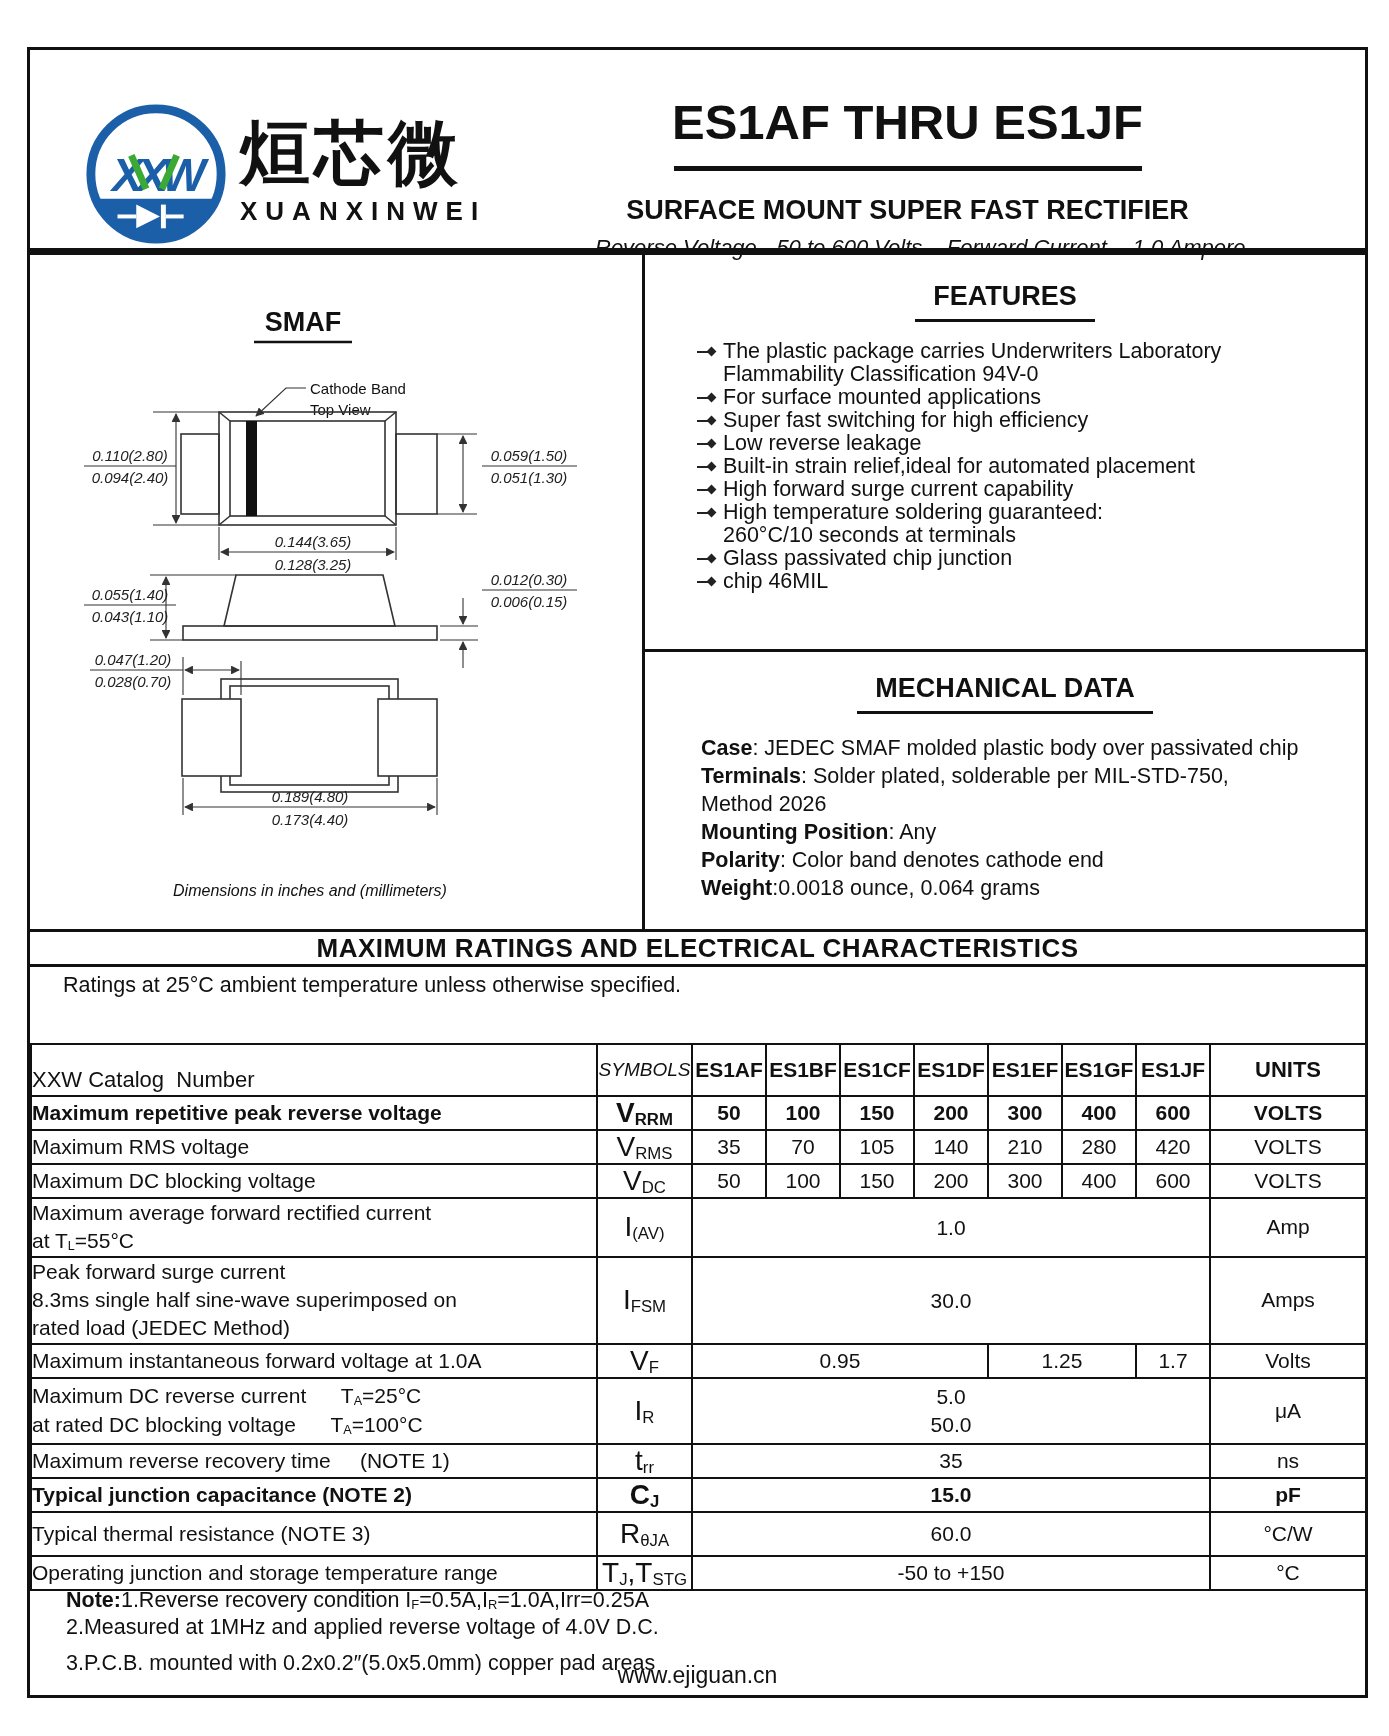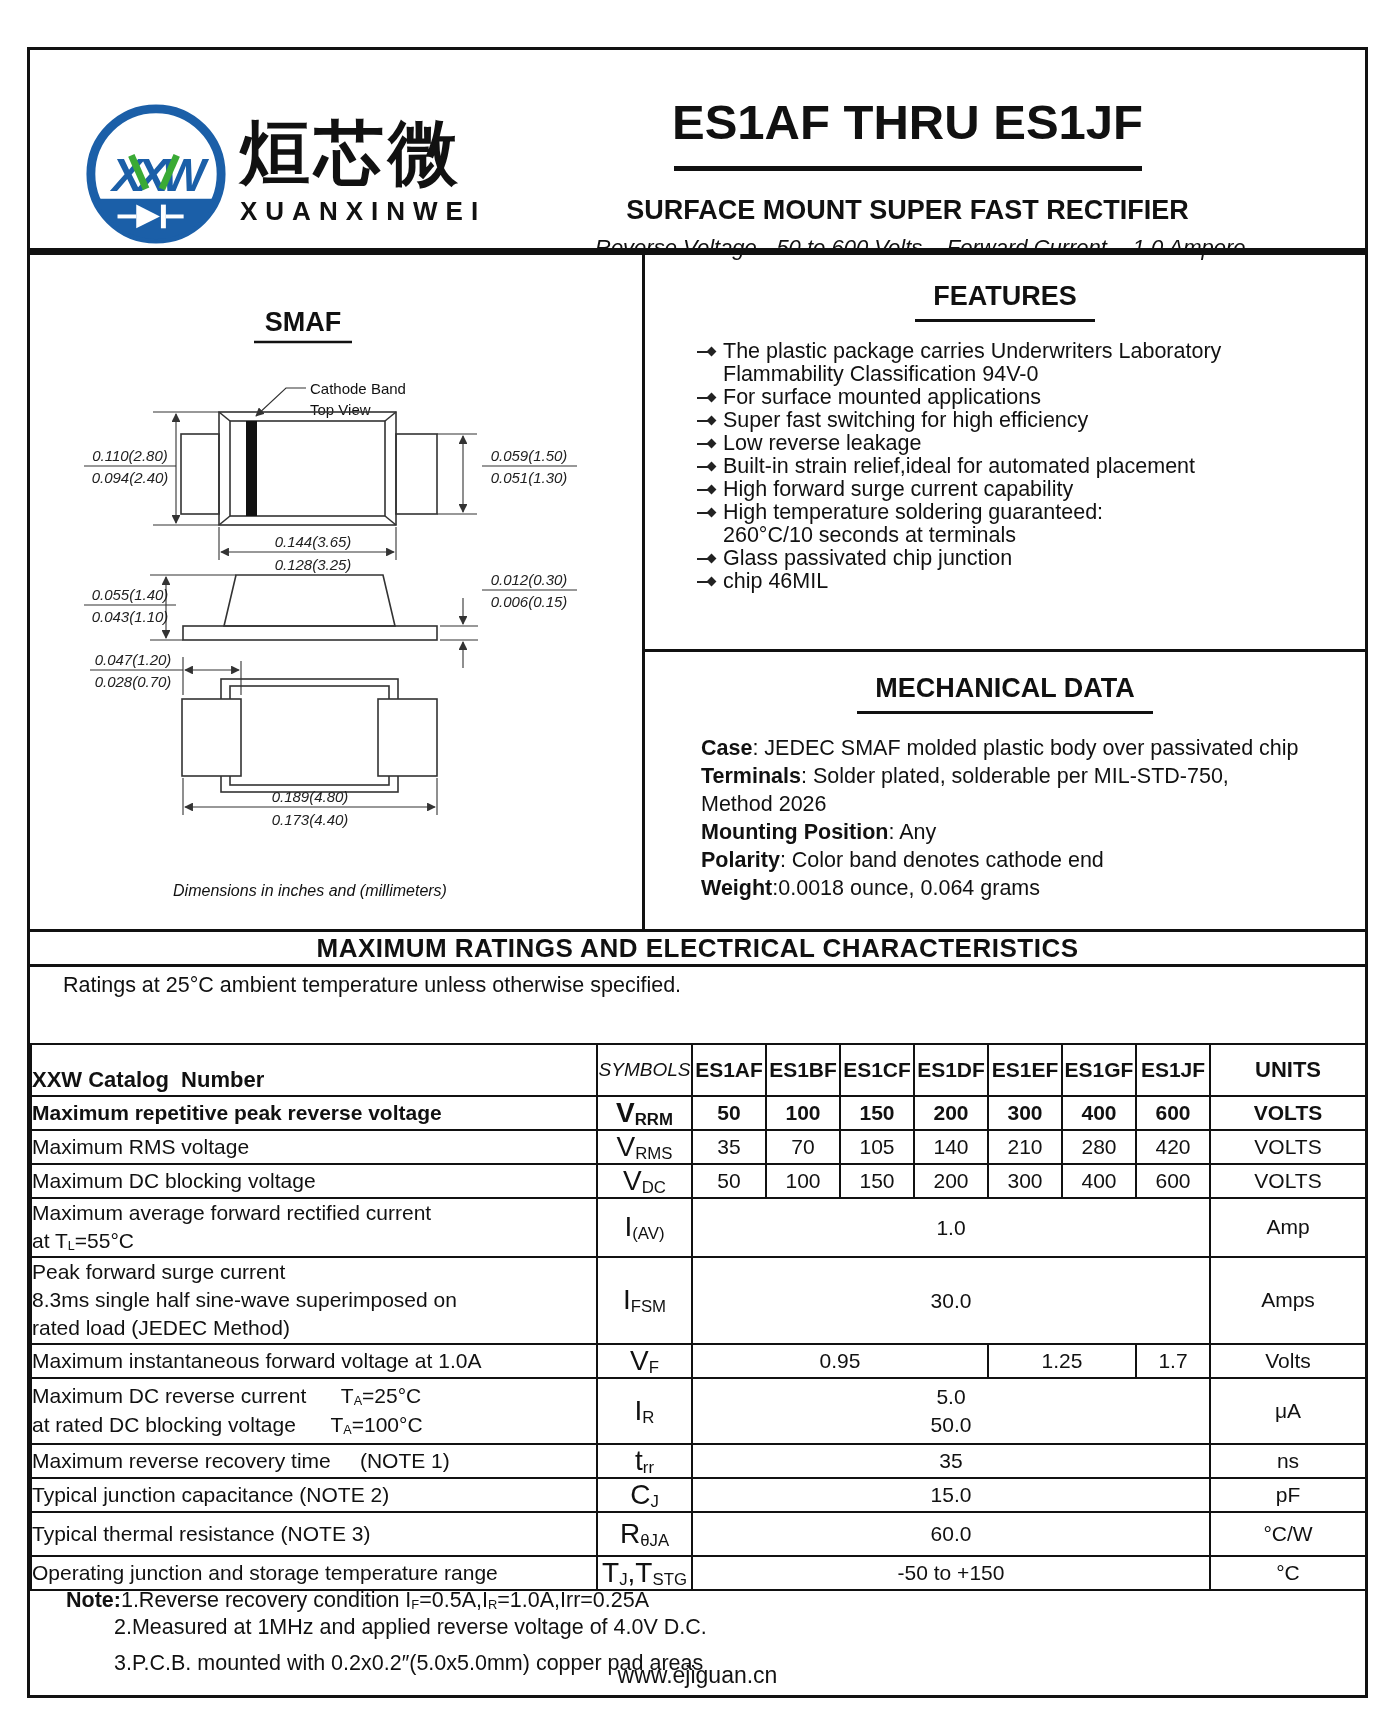--- a/index.html
+++ b/index.html
@@ -34,32 +34,32 @@
   .mech-lines{margin:20px 0 0 56px;font-size:21.5px;line-height:28px;}
 
   
   .banner{position:absolute;left:0;top:879px;width:100%;height:38px;border-top:3px solid #111;border-bottom:3px solid #111;box-sizing:border-box;text-align:center;font-size:26px;font-weight:bold;line-height:33px;letter-spacing:0.5px;}
   .intro{position:absolute;left:33px;top:922px;font-size:21.5px;line-height:27px;}
 
   
   .rtable{position:absolute;left:0;top:993px;border-collapse:collapse;table-layout:fixed;width:1335px;}
   .rtable td{border:2px solid #111;padding:0;overflow:hidden;}
   .c-lab{padding-left:28px;font-size:21px;line-height:1.35;white-space:pre-wrap;}
-  .c-lab-hdr{vertical-align:bottom;padding-bottom:4px;font-size:22px;font-weight:bold;}
+  .c-lab-hdr{vertical-align:bottom;padding-bottom:4px;font-size:22px;}
   .c-sym{text-align:center;font-size:28px;}
   .c-sym-hdr{text-align:center;font-style:italic;font-size:19px;}
   .c-part{text-align:center;font-weight:bold;font-size:21px;}
   .c-val{text-align:center;font-size:21px;line-height:1.3;}
   .c-unit{text-align:center;font-size:21px;}
   .c-unit-hdr{text-align:center;font-weight:bold;font-size:22px;}
   sub.ds{font-size:0.6em;vertical-align:-0.18em;line-height:0;}
 
   
   .notes{position:absolute;left:36px;top:1537px;font-size:21.5px;line-height:27px;}
-  .note-indent{margin-left:48px;}
+  .note-indent{}
   .note-space{margin-top:9px;}
   .footer{position:absolute;left:0;bottom:6px;width:100%;text-align:center;font-size:23px;}
 
   
   .pkg-svg{position:absolute;left:0;top:0;width:612px;height:674px;}
   .pkg-svg text{font-family:"Liberation Sans","DejaVu Sans",sans-serif;}
   .dim-t{font-size:15px;font-style:italic;fill:#222;}
   .cap-t{font-size:16px;font-style:italic;fill:#111;}
   .call-t{font-size:15px;fill:#111;}
   .smaf-t{font-size:27px;font-weight:bold;fill:#111;}
@@ -334,21 +334,21 @@
           <td class="c-sym">I<sub class="ds">R</sub></td>
           <td class="c-val" colspan="7">5.0<br>50.0</td>
           <td class="c-unit">μA</td>
         </tr>
         <tr style="height: 34px;">
           <td class="c-lab">Maximum reverse recovery time     (NOTE 1)</td>
           <td class="c-sym">t<sub class="ds">rr</sub></td>
           <td class="c-val" colspan="7">35</td>
           <td class="c-unit">ns</td>
         </tr>
-        <tr style="height: 34px;">
+        <tr style="height: 34px; font-weight: bold;">
           <td class="c-lab">Typical junction capacitance (NOTE 2)</td>
           <td class="c-sym">C<sub class="ds">J</sub></td>
           <td class="c-val" colspan="7">15.0</td>
           <td class="c-unit">pF</td>
         </tr>
         <tr style="height: 44px;">
           <td class="c-lab">Typical thermal resistance (NOTE 3)</td>
           <td class="c-sym">R<sub class="ds">θJA</sub></td>
           <td class="c-val" colspan="7">60.0</td>
           <td class="c-unit">°C/W</td>

